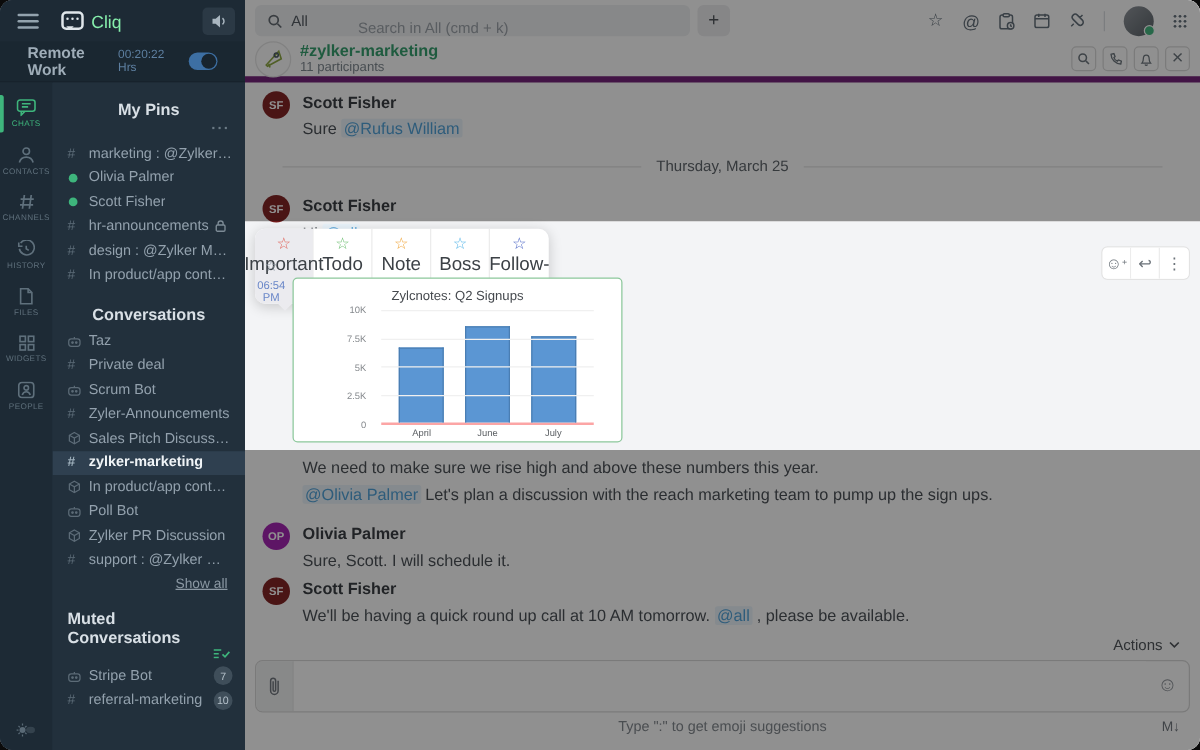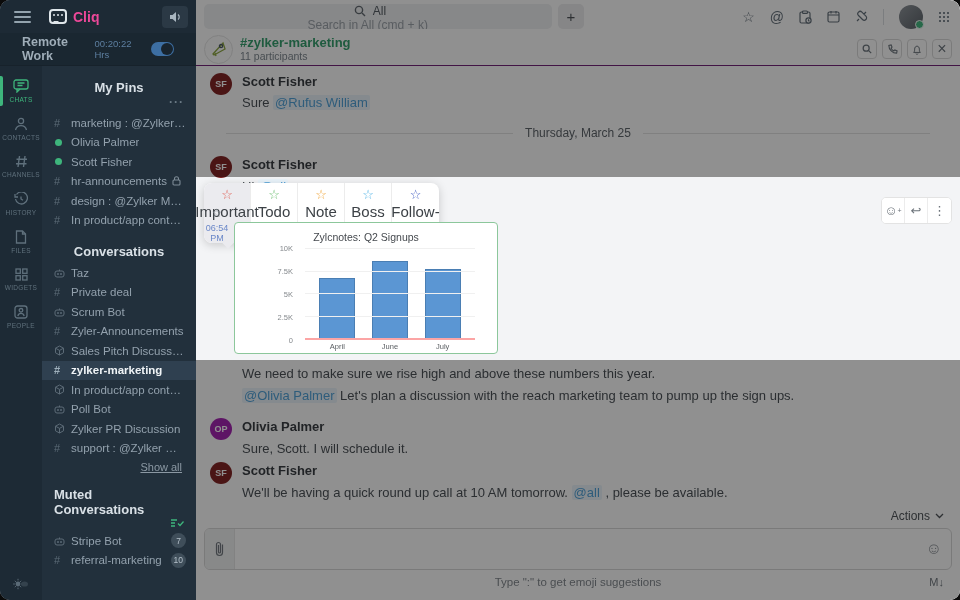--- a/index.html
+++ b/index.html
@@ -9,21 +9,21 @@
   
   .sidebar { width:196px; height:100%; background:#22303c; display:flex; flex-direction:column; flex-shrink:0; }
   .sb-topbar { height:33px; background:#1d2a35; display:flex; align-items:center; padding:0 8px; }
   .hamburger { width:17px; margin-left:6px; cursor:pointer; }
   .hamburger div { height:2px; background:#93a3ae; margin:3px 0; border-radius:1px; }
   .cliq-logo { display:flex; align-items:center; margin-left:18px; gap:6px; }
   .cliq-logo .bubble { width:18px; height:15px; border:2px solid #dfe6ea; border-radius:4px; position:relative; }
   .cliq-logo .bubble:after { content:""; position:absolute; left:2px; bottom:-5px; border:3px solid transparent; border-top-color:#dfe6ea; }
   .cliq-logo .dots { position:absolute; top:3px; left:2px; display:flex; gap:2px; }
   .cliq-logo .dots i { width:2px; height:2px; background:#dfe6ea; border-radius:50%; display:block; }
-  .cliq-name { color:#ec4899; font-weight:bold; font-size:14px; }
+  .cliq-name { color:#86efac; font-weight:normal; font-size:14px; }
   .speaker-btn { margin-left:auto; width:26px; height:22px; background:#2b3945; border-radius:4px; display:flex; align-items:center; justify-content:center; cursor:pointer; }
 
   .sb-remote { height:33px; background:#1a2731; display:flex; align-items:center; padding:0 22px; border-bottom:1px solid #17222b; }
   .remote-label { color:#9fadb8; font-size:12.5px; font-weight:bold; }
   .remote-timer { margin-left:auto; color:#5d7fa0; font-size:9.5px; }
   .toggle { width:26px; height:14px; background:#3d6fa3; border-radius:8px; margin-left:7px; position:relative; cursor:pointer; }
   .toggle .knob { position:absolute; right:1px; top:1px; width:12px; height:12px; border-radius:50%; background:#18242e; }
 
   .sb-body { flex:1; display:flex; min-height:0; }
   .rail { width:42px; background:#1d2a35; display:flex; flex-direction:column; align-items:center; padding-top:6px; }
@@ -43,33 +43,33 @@
   .row .dot { width:7px; height:7px; border-radius:50%; background:#3eb57c; margin-left:1px; }
   .row .lbl { overflow:hidden; text-overflow:ellipsis; }
   .row.selected { background:#2f4050; color:#f0f4f7; font-weight:bold; }
   .row .lock { margin-left:5px; }
   .badge { margin-left:auto; background:#3f4e5a; color:#b4c0ca; font-size:8.5px; min-width:15px; height:15px; border-radius:8px; display:flex; align-items:center; justify-content:center; padding:0 3px; }
   .show-all { text-align:right; padding:3px 14px 0 0; font-size:11px; color:#8b98a3; text-decoration:underline; cursor:pointer; }
 
   
   .main { position:relative; flex:1; background:#fff; }
   .m-topbar { position:absolute; top:0; left:0; right:0; height:33px; background:#fff; display:flex; align-items:center; padding:0 10px 0 8px; }
-  .search-field { width:348px; height:25px; background:#eff0f2; border-radius:5px; display:flex; align-items:center; overflow:hidden;flex-direction:column; }
+  .search-field { width:348px; height:25px; background:#eff0f2; border-radius:5px; display:flex; align-items:flex-end; overflow:hidden; }
   .search-scope { display:flex; align-items:center; gap:7px; padding:0 10px; height:100%; cursor:pointer; }
   .search-scope .scope-lbl { font-size:12px; color:#4e565d; }
   .search-input { border:none; outline:none; background:transparent; flex:1; font-size:12px; color:#333; padding-left:14px; font-family:inherit; }
   .search-input::placeholder { color:#9aa1a8; }
   .plus-btn { width:26px; height:25px; background:#ececee; border-radius:5px; margin-left:6px; display:flex; align-items:center; justify-content:center; font-size:15px; color:#4a4f54; cursor:pointer; }
   .tb-icons { margin-left:auto; display:flex; align-items:center; gap:15px; color:#5f6b76; }
   .tb-icons .at { font-size:14px; line-height:1; }
   .tb-sep { width:1px; height:16px; background:#d9dcdf; }
   .tb-avatar { position:relative; width:24px; height:24px; border-radius:50%; background:linear-gradient(135deg,#8c9298,#565d64); cursor:pointer; }
   .tb-avatar:after { content:""; position:absolute; right:-1px; bottom:0; width:7px; height:7px; background:#3eb57c; border:1.5px solid #fff; border-radius:50%; }
 
-  .ch-header { position:absolute; top:33px; left:0; right:0; height:33px; background:#fff; border-bottom:1px solid #701a75; display:flex; align-items:center; padding:0 8px; }
+  .ch-header { position:absolute; top:33px; left:0; right:0; height:33px; background:#fff; border-bottom:5px solid #701a75; display:flex; align-items:center; padding:0 8px; }
   .ch-avatar { width:29px; height:29px; border-radius:50%; border:1px solid #e4e4e4; background:#fdfdfd; display:flex; align-items:center; justify-content:center; }
   .ch-meta { margin-left:7px; }
   .ch-name { color:#2f9d6a; font-size:13px; font-weight:bold; line-height:1.15; }
   .ch-part { color:#7b858d; font-size:10.5px; }
   .ch-actions { margin-left:auto; display:flex; gap:5px; }
   .ch-btn { width:20px; height:20px; border:1px solid #d9d9d9; border-radius:4px; display:flex; align-items:center; justify-content:center; color:#6a737b; cursor:pointer; background:#fff; }
 
   .msg-avatar { position:absolute; width:22px; height:22px; border-radius:50%; display:flex; align-items:center; justify-content:center; font-size:9px; font-weight:bold; color:#fff; }
   .av-sf { background:#7f1d1d; }
   .av-op { background:#a21caf; }

